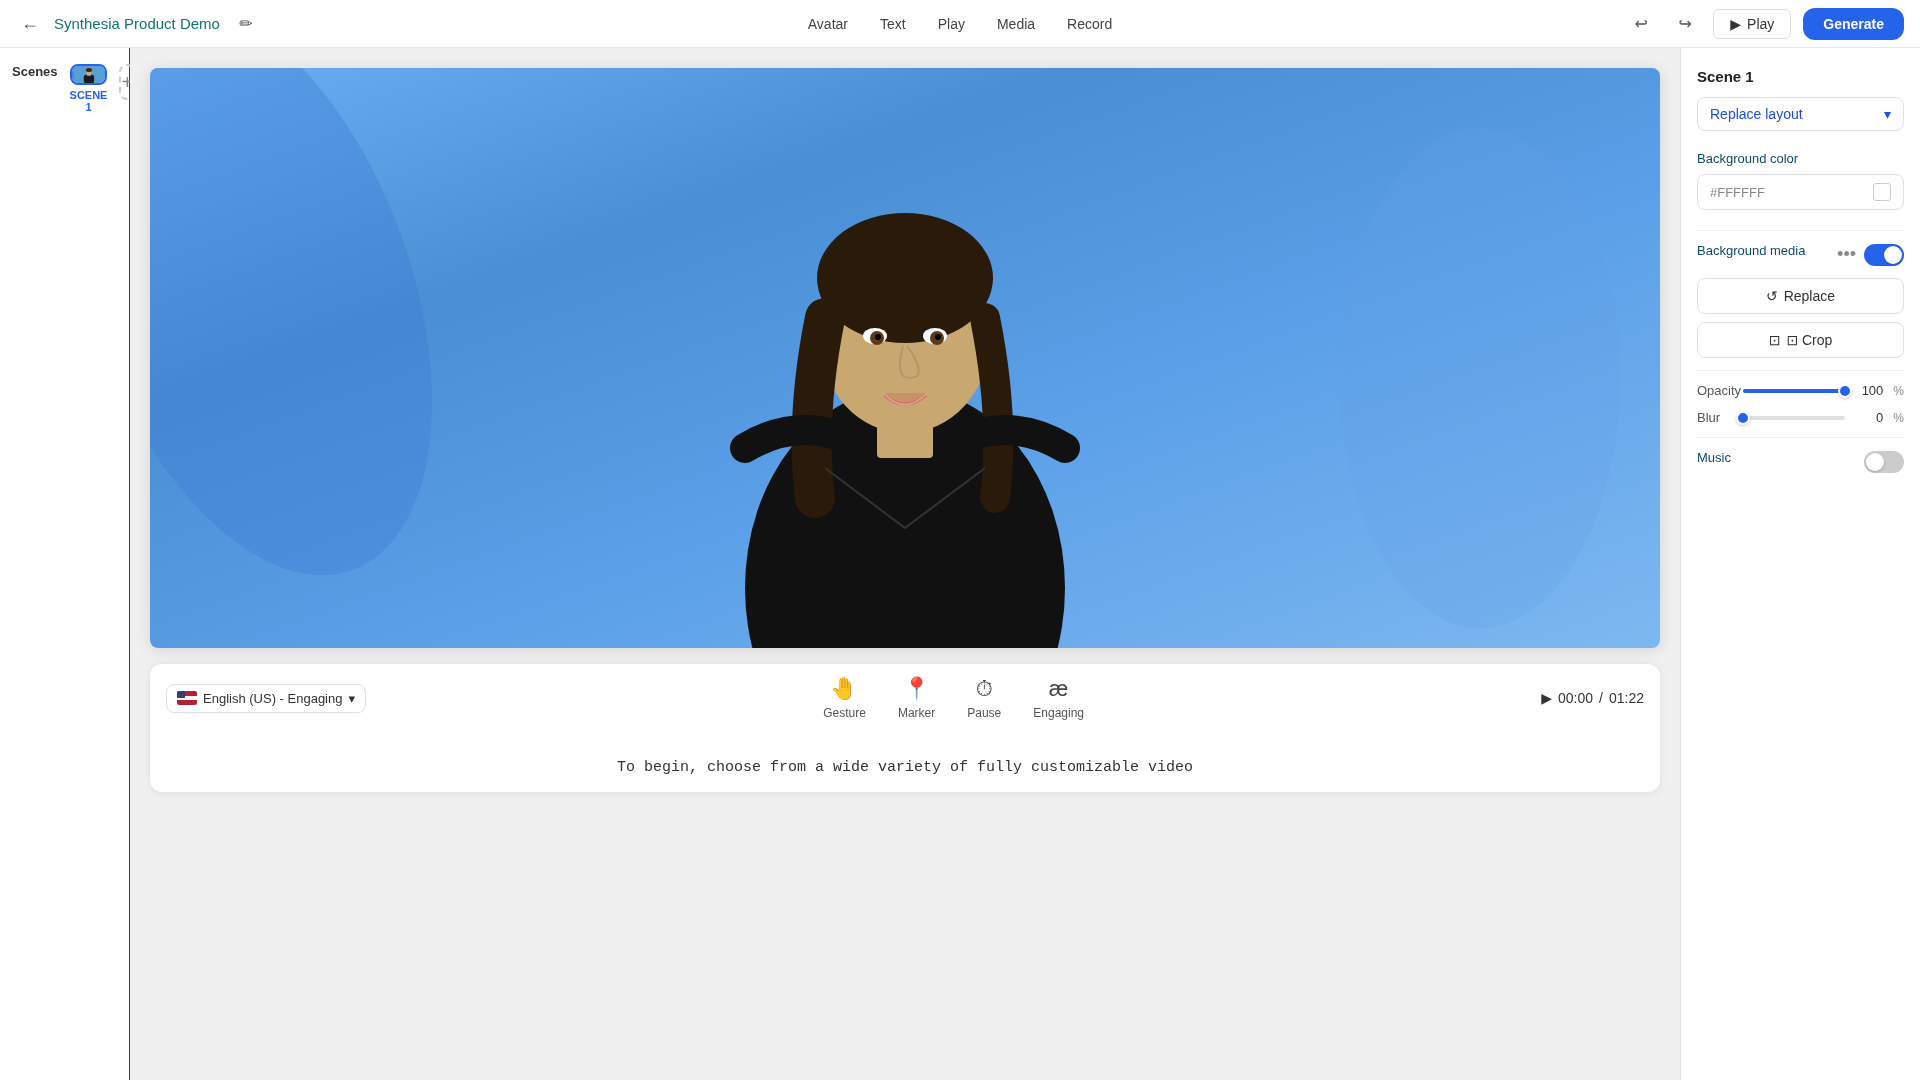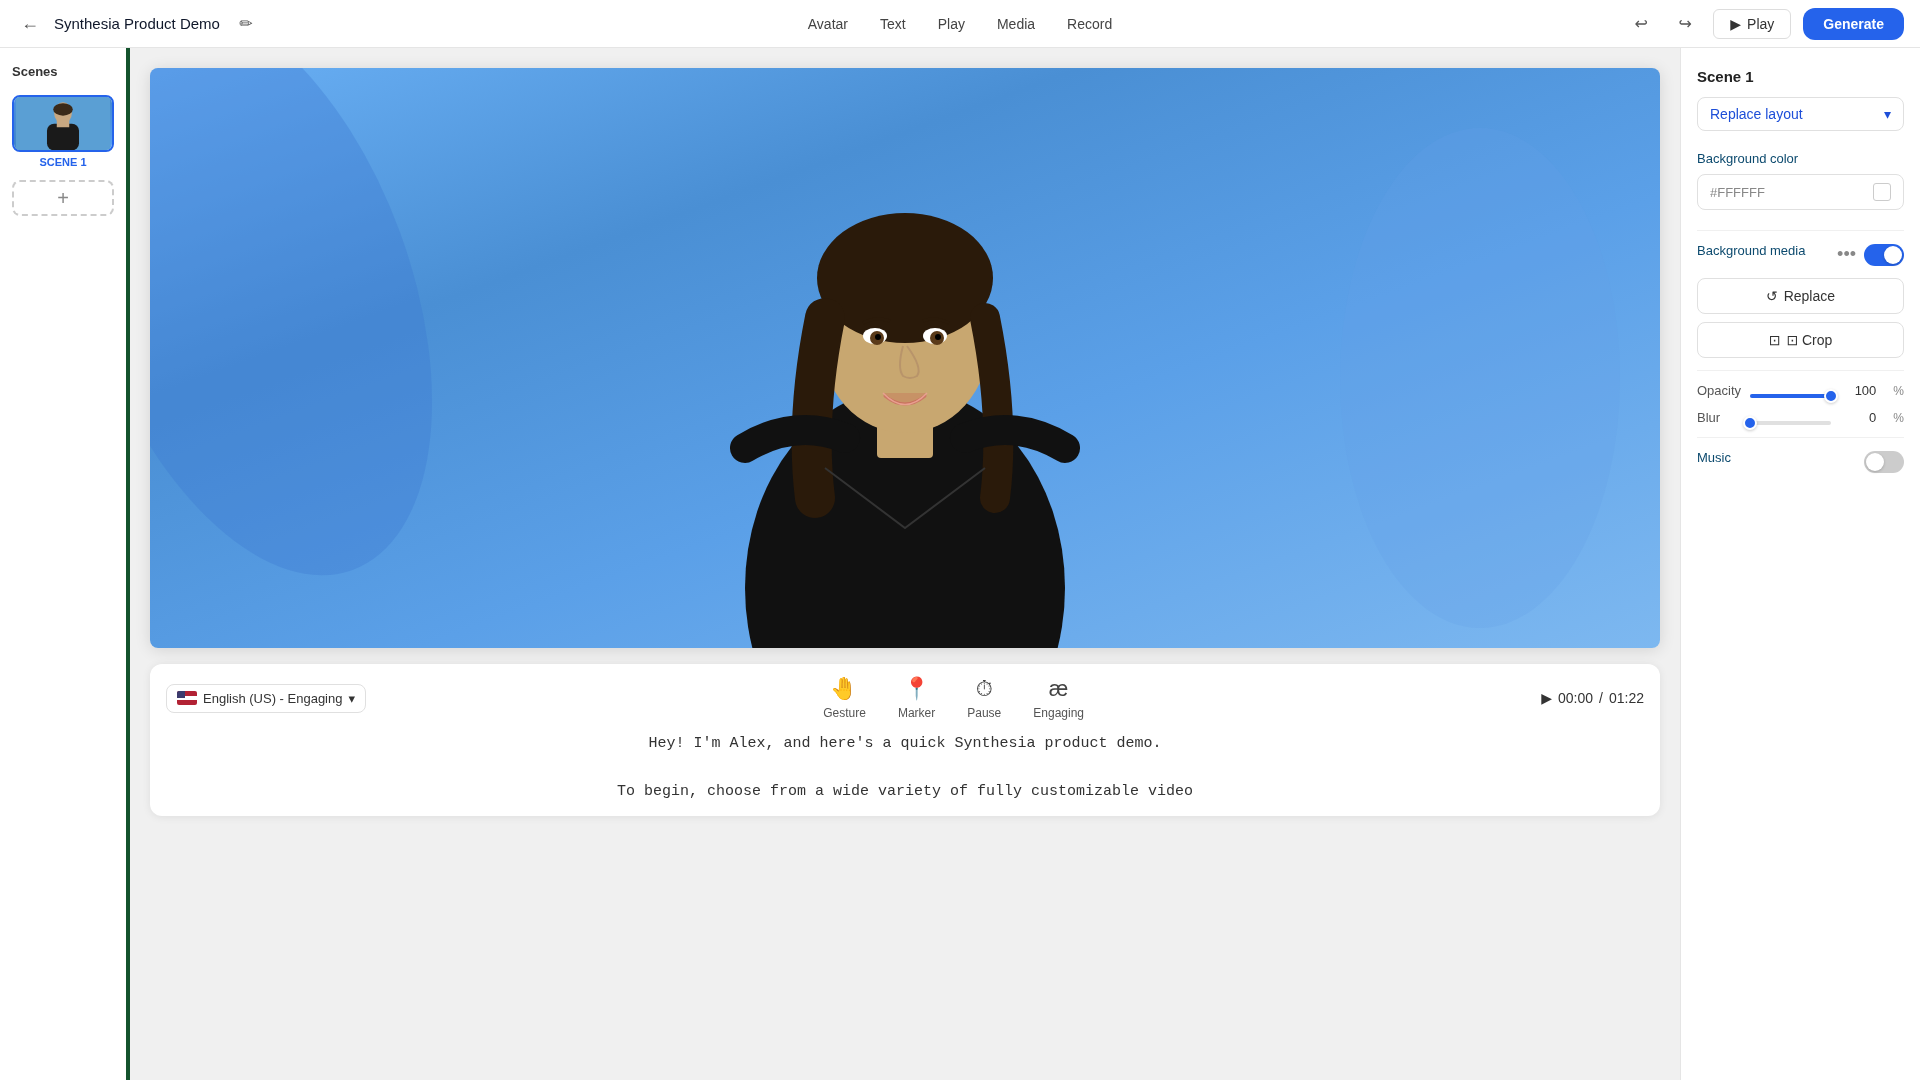--- a/index.html
+++ b/index.html
@@ -26,21 +26,21 @@
     .back-btn {
       width: 28px; height: 28px;
       display: flex; align-items: center; justify-content: center;
       cursor: pointer;
       color: #555;
       font-size: 18px;
     }
     .project-title {
       font-size: 15px;
       font-weight: 500;
-      color: #0f172a;
+      color: #0f766e;
     }
     .topbar-center {
       display: flex;
       align-items: center;
       gap: 32px;
       position: absolute;
       left: 50%;
       transform: translateX(-50%);
       text-align: right;
     }
@@ -90,25 +90,25 @@
     .main {
       display: flex;
       flex: 1;
       overflow: hidden;
     }
 
     
     .scenes-sidebar {
       width: 130px;
       background: #ffffff;
-      border-right: 4px solid #14532d;
+      border-right: 1px solid #14532d;
       padding: 16px 12px;
       flex-shrink: 0;
       display: flex;
-      flex-direction: column;
+      flex-direction: row;
       gap: 12px;
     }
     .scenes-title {
       font-size: 13px;
       font-weight: 600;
       color: #333;
       margin-bottom: 4px;
     }
     .scene-thumb {
       width: 100%;
@@ -368,22 +368,22 @@
       color: #333;
       cursor: pointer;
       display: flex;
       align-items: center;
       justify-content: center;
       gap: 6px;
       margin-bottom: 8px;
     }
     .slider-row {
       display: flex;
-      align-items: flex-end;
-      gap: 17px;
+      align-items: center;
+      gap: 10px;
       margin-bottom: 12px;
     }
     .slider-label {
       font-size: 13px;
       color: #555;
       width: 36px;
     }
     .slider-track {
       flex: 1;
       height: 4px;
@@ -543,21 +543,20 @@
         <div class="time-display">
           <span>▶</span>
           <span>00:00</span>
           <span> / </span>
           <span>01:22</span>
         </div>
       </div>
 
       <div class="controls-row2">
         <div class="script-text">
-          <p>Hey! I'm Alex, and here's a quick Synthesia product demo.</p>
           <br>
           <p>To begin, choose from a wide variety of fully customizable video</p>
         </div>
       </div>
     </div>
   </div>
 
   <div class="right-panel">
     <div class="panel-section-title">Scene 1</div>
 

